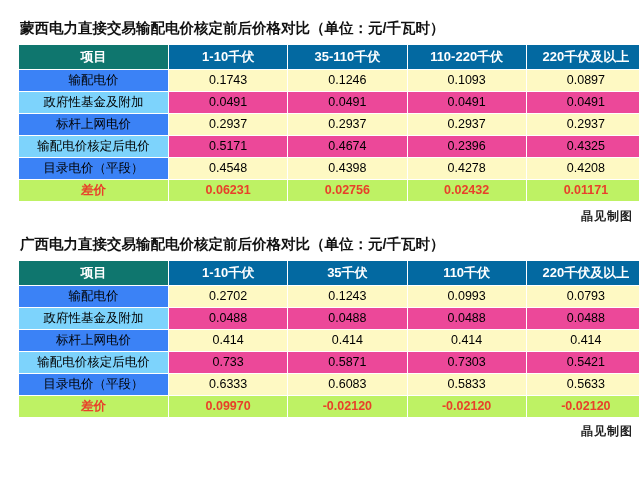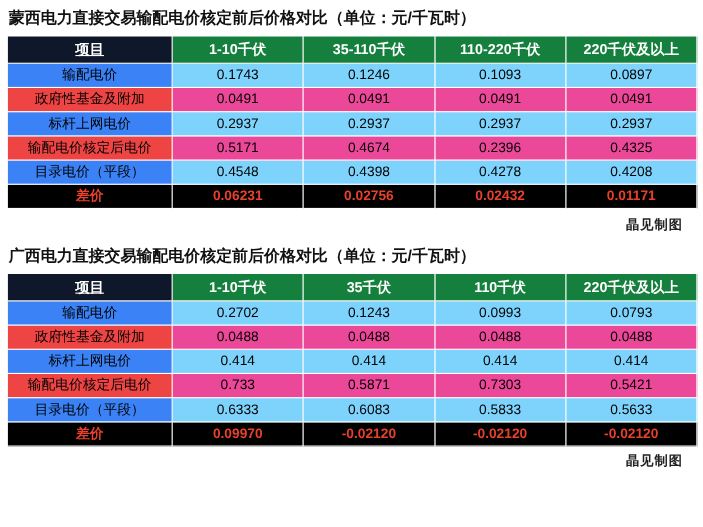--- a/index.html
+++ b/index.html
@@ -12,21 +12,21 @@
     height: 479px;
     font-family: "Liberation Sans", sans-serif;
     color: #000;
     overflow: hidden;
   }
   .page {
     width: 639px;
     height: 350px;
     position: relative;
     box-sizing: border-box;
-    padding: 0;
+    padding: 12px;
   }
   .block {
     width: 639px;
     box-sizing: border-box;
     padding: 0 6px;
   }
   .block-1 { padding-top: 7px; }
   .block-2 { padding-top: 10px; }
 
   .title {
@@ -47,49 +47,48 @@
     border: 1px solid #ffffff;
     text-align: center;
     vertical-align: middle;
     font-size: 12.5px;
     height: 21px;
     padding: 0;
     line-height: 21px;
     box-sizing: border-box;
   }
   table.price thead th {
-    background: #15803d;
+    background: #0369a1;
     color: #ffffff;
     font-weight: bold;
     font-size: 13px;
     height: 24px;
     line-height: 24px;
     border: 1px solid #ffffff;
   }
   table.price thead th.first-col {
-    background: #0f172a;
-    text-decoration: underline;
+    background: #0f766e;
   }
   table.price tbody td {
-    background: #7dd3fc;
+    background: #fef9c3;
   }
   table.price tbody tr.alt td {
     background: #ec4899;
   }
   table.price tbody td.label {
     background: #3b82f6;
     font-size: 12.5px;
   }
   table.price tbody tr.alt td.label {
-    background: #ef4444;
+    background: #7dd3fc;
   }
   table.price tbody tr.diff td {
     color: #e8402a;
     font-weight: bold;
-    background: #000000;
+    background: #bef264;
   }
   table.price tbody tr.diff td.label {
     color: #e8402a;
     font-weight: bold;
   }
   col.c0 { width: 150px; }
   col.cx { width: 119.25px; }
 
   .signature {
     text-align: right;

